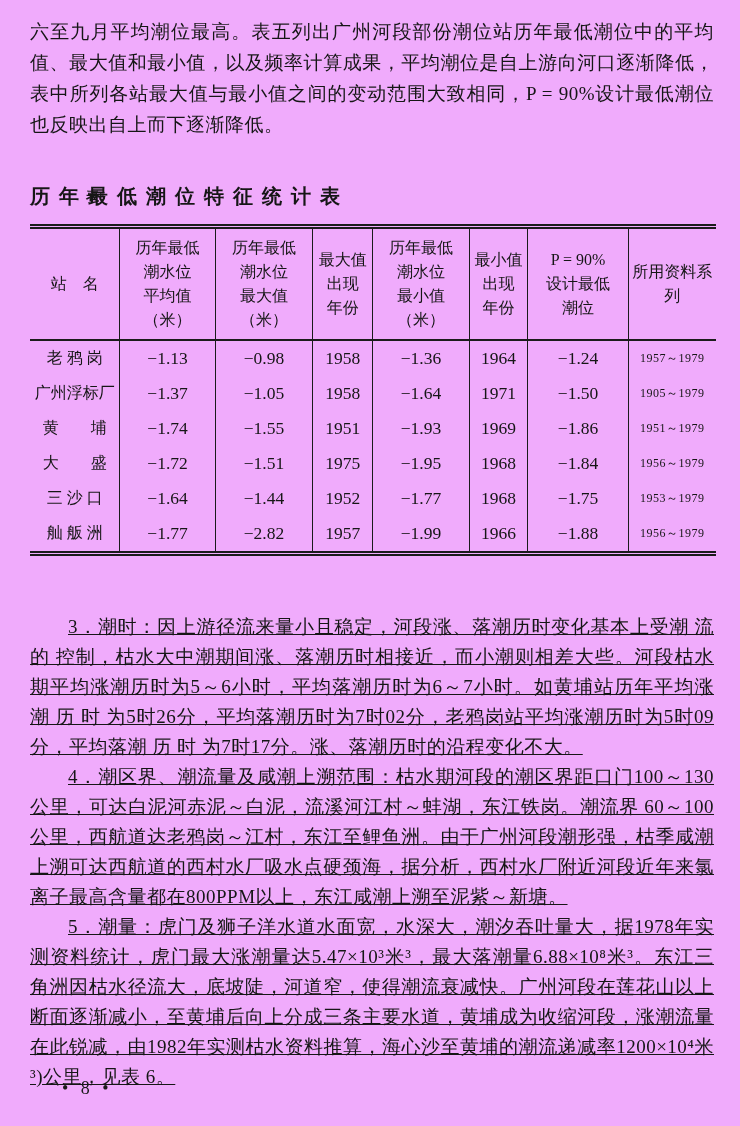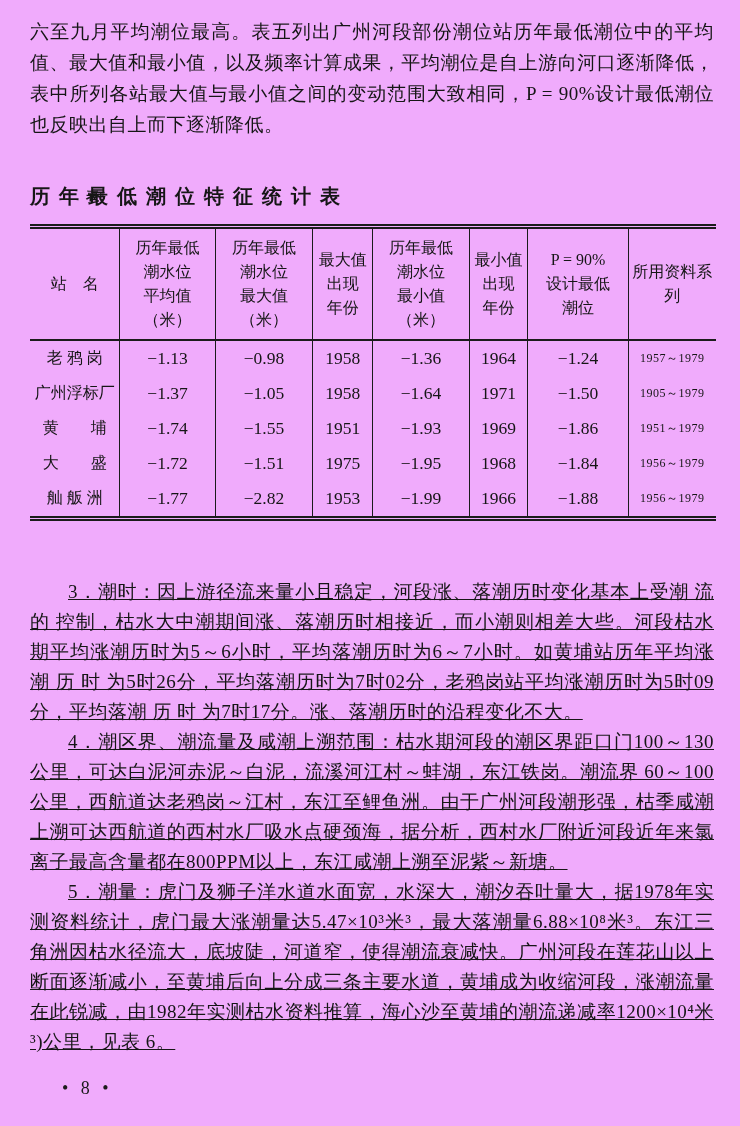--- a/index.html
+++ b/index.html
@@ -161,24 +161,34 @@
           <td data-name="cell-station">大　　盛</td>
           <td data-name="cell-avg">−1.72</td>
           <td data-name="cell-max">−1.51</td>
           <td data-name="cell-max_year">1975</td>
           <td data-name="cell-min">−1.95</td>
           <td data-name="cell-min_year">1968</td>
           <td data-name="cell-p90">−1.84</td>
           <td data-name="cell-series">1956～1979</td>
         </tr>
         <tr data-name="table-row">
+          <td data-name="cell-station">三 沙 口</td>
+          <td data-name="cell-avg">−1.64</td>
+          <td data-name="cell-max">−1.44</td>
+          <td data-name="cell-max_year">1952</td>
+          <td data-name="cell-min">−1.77</td>
+          <td data-name="cell-min_year">1968</td>
+          <td data-name="cell-p90">−1.75</td>
+          <td data-name="cell-series">1953～1979</td>
+        </tr>
+        <tr data-name="table-row">
           <td data-name="cell-station">舢 舨 洲</td>
           <td data-name="cell-avg">−1.77</td>
           <td data-name="cell-max">−2.82</td>
-          <td data-name="cell-max_year">1953</td>
+          <td data-name="cell-max_year">1957</td>
           <td data-name="cell-min">−1.99</td>
           <td data-name="cell-min_year">1966</td>
           <td data-name="cell-p90">−1.88</td>
           <td data-name="cell-series">1956～1979</td>
         </tr>
       </tbody>
   </table>
 
   <div class="body-block" data-name="body-text-block">
     <p class="para indent" data-name="paragraph-tide-duration">3．潮时：因上游径流来量小且稳定，河段涨、落潮历时变化基本上受潮 流 的 控制，枯水大中潮期间涨、落潮历时相接近，而小潮则相差大些。河段枯水期平均涨潮历时为5～6小时，平均落潮历时为6～7小时。如黄埔站历年平均涨 潮 历 时 为5时26分，平均落潮历时为7时02分，老鸦岗站平均涨潮历时为5时09分，平均落潮 历 时 为7时17分。涨、落潮历时的沿程变化不大。</p>

